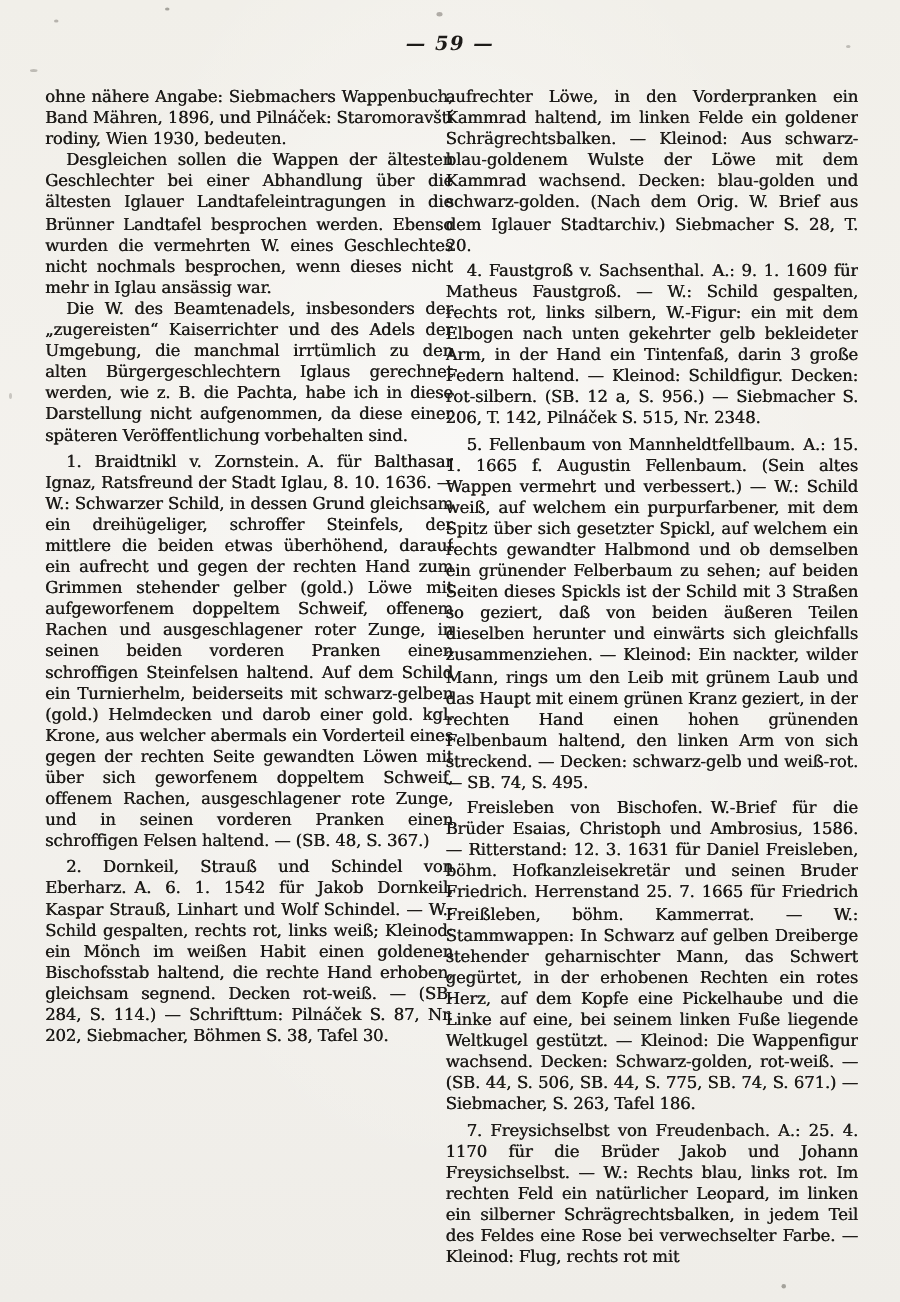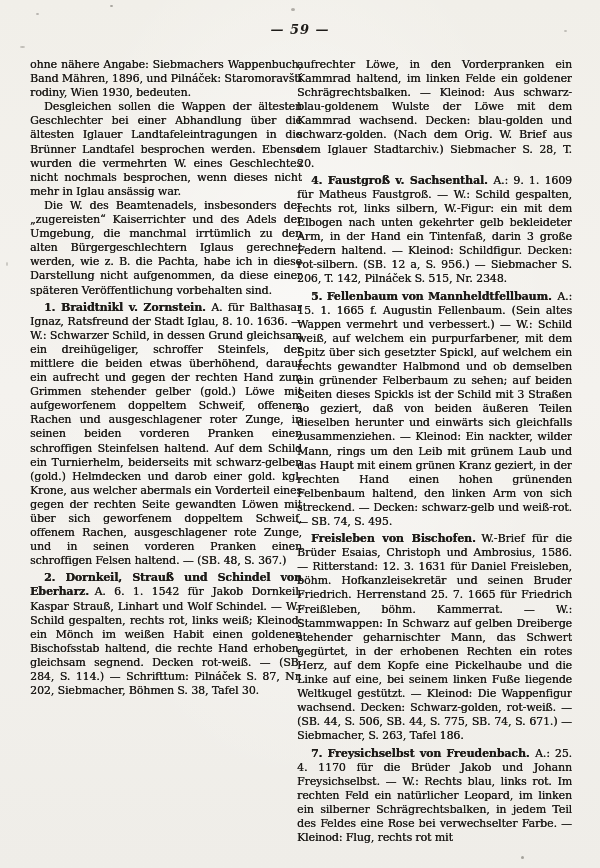--- a/index.html
+++ b/index.html
@@ -38,21 +38,21 @@
     letter-spacing: -0.1px;
     text-shadow: 0.25px 0 0 currentColor;
     overflow: hidden;
     height: 800px;
   }
   .column.left  { left: 30px;  width: 272px; }
   .column.right { left: 297px; width: 275px; }
   .para { margin: 0; }
   .para.indent { text-indent: 14px; }
   .para.entry  { text-indent: 14px; margin-top: 3px; }
-  .para strong { font-weight: bold; }
+  .para strong { font-weight: normal; }
   .speck {
     position: absolute;
     background: #4a463f;
     border-radius: 50%;
   }
   .speck.s1 { left: 110px; top: 5px;  width: 3px; height: 2px; opacity: .45; }
   .speck.s2 { left: 291px; top: 8px;  width: 4px; height: 3px; opacity: .40; }
   .speck.s3 { left: 36px;  top: 13px; width: 3px; height: 2px; opacity: .35; }
   .speck.s4 { left: 20px;  top: 46px; width: 5px; height: 2px; opacity: .30; }
   .speck.s5 { left: 564px; top: 30px; width: 3px; height: 2px; opacity: .30; }

